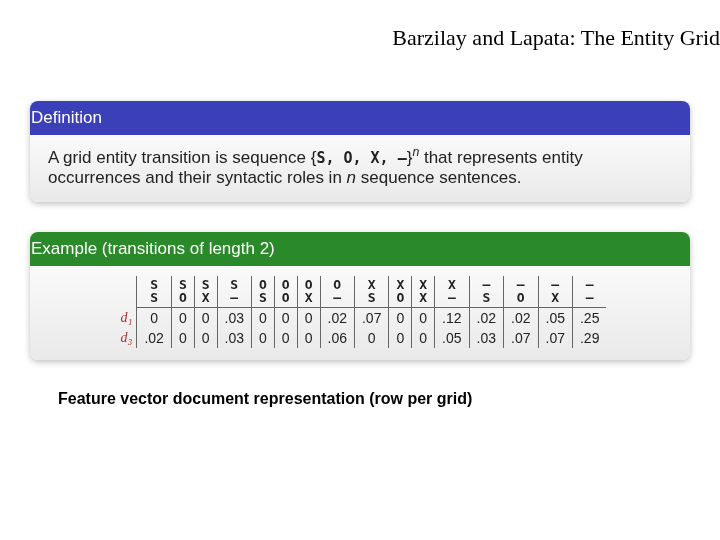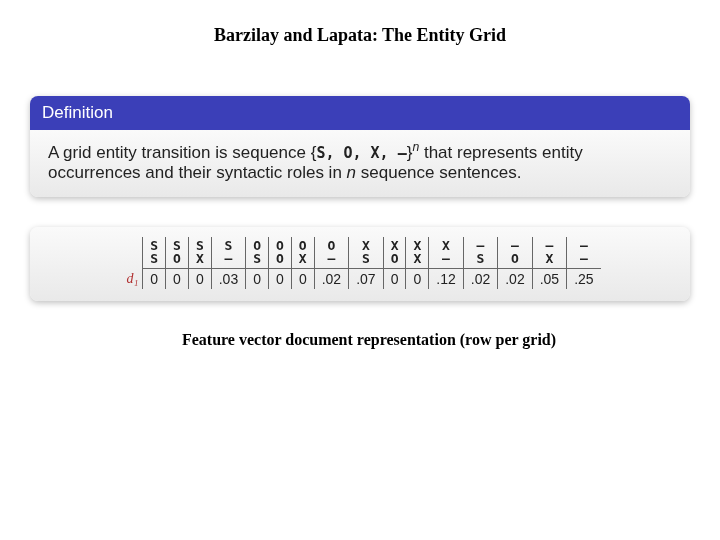--- a/index.html
+++ b/index.html
@@ -5,38 +5,37 @@
   body {
     margin: 0;
     padding: 0;
     width: 720px;
     height: 540px;
     background: #fff;
     font-family: Georgia, 'Times New Roman', serif;
     overflow: hidden;
   }
   .title {
-    font-size: 18px;
-    text-align: center;
+    font-size: 22px;
+    text-align: right;
     margin: 25px 0 50px 0;
     font-family: 'Times New Roman', serif;
-    font-weight: bold;
   }
   .panel {
     margin: 0 30px 30px 30px;
     border-radius: 8px;
     box-shadow: 0 2px 6px rgba(0,0,0,0.25);
     overflow: hidden;
     background: #fafafa;
   }
   .panel-hdr {
     color: #fff;
     font-family: Arial, Helvetica, sans-serif;
     font-size: 17px;
-    padding: 7px 12px;
+    padding: 7px 1px;
   }
   .hdr-blue { background: #3b3fb8; }
   .hdr-green { background: #2a8a2a; }
   .panel-body {
     padding: 10px 18px 14px 18px;
     font-family: Arial, Helvetica, sans-serif;
     font-size: 17px;
     color: #222;
     background: linear-gradient(#fafafa,#e9e9e9);
   }
@@ -68,40 +67,40 @@
     font-weight: normal;
     font-family: 'Times New Roman', serif;
     text-align: left;
     padding-right: 4px;
     border-right: 1px solid #666;
     margin-top: 26px;
   }
   table.grid td.c { border-left: 1px solid #666; font-family: Arial, sans-serif; }
   table.grid tr.hdr th:first-child { border: none; }
   .footer {
-    font-family: Liberation Serif, serif;
+    font-family: Liberation Sans, sans-serif;
     font-weight: bold;
     font-size: 16px;
     margin: 22px 40px 0 58px;
-    text-align: center;
   }
 </style>
 </head>
 <body>
 
 <div class="title">Barzilay and Lapata: The Entity Grid</div>
 
 <div class="panel">
   <div class="panel-hdr hdr-blue">Definition</div>
   <div class="panel-body">
     <span>A grid entity transition is sequence </span><span>{</span><span class="mono">S, O, X, –</span><span>}</span><span class="sup">n</span><span> that represents entity occurrences and their syntactic roles in </span><span class="ital">n</span><span> sequence sentences.</span>
   </div>
 </div>
 
 <div class="panel">
+  <div class="panel-hdr hdr-green">Example (transitions of length 2)</div>
   <div class="panel-body" style="padding:8px 10px 10px 10px">
     <table class="grid">
       <tbody>
           <tr class="hdr" id="thead-row">
             <th></th>
             <th class="cv">
               <span>S</span>
               <span>S</span>
             </th>
             <th class="cv">
@@ -179,18 +178,37 @@
             <td class="c">.02</td>
             <td class="c">.07</td>
             <td class="c">0</td>
             <td class="c">0</td>
             <td class="c">.12</td>
             <td class="c">.02</td>
             <td class="c">.02</td>
             <td class="c">.05</td>
             <td class="c">.25</td>
           </tr>
+          <tr>
+            <th class="rh">d₃</th>
+            <td class="c">.02</td>
+            <td class="c">0</td>
+            <td class="c">0</td>
+            <td class="c">.03</td>
+            <td class="c">0</td>
+            <td class="c">0</td>
+            <td class="c">0</td>
+            <td class="c">.06</td>
+            <td class="c">0</td>
+            <td class="c">0</td>
+            <td class="c">0</td>
+            <td class="c">.05</td>
+            <td class="c">.03</td>
+            <td class="c">.07</td>
+            <td class="c">.07</td>
+            <td class="c">.29</td>
+          </tr>
         </tbody>
     </table>
   </div>
 </div>
 
 <div class="footer">Feature vector document representation (row per grid)</div>
 
 </body></html>

